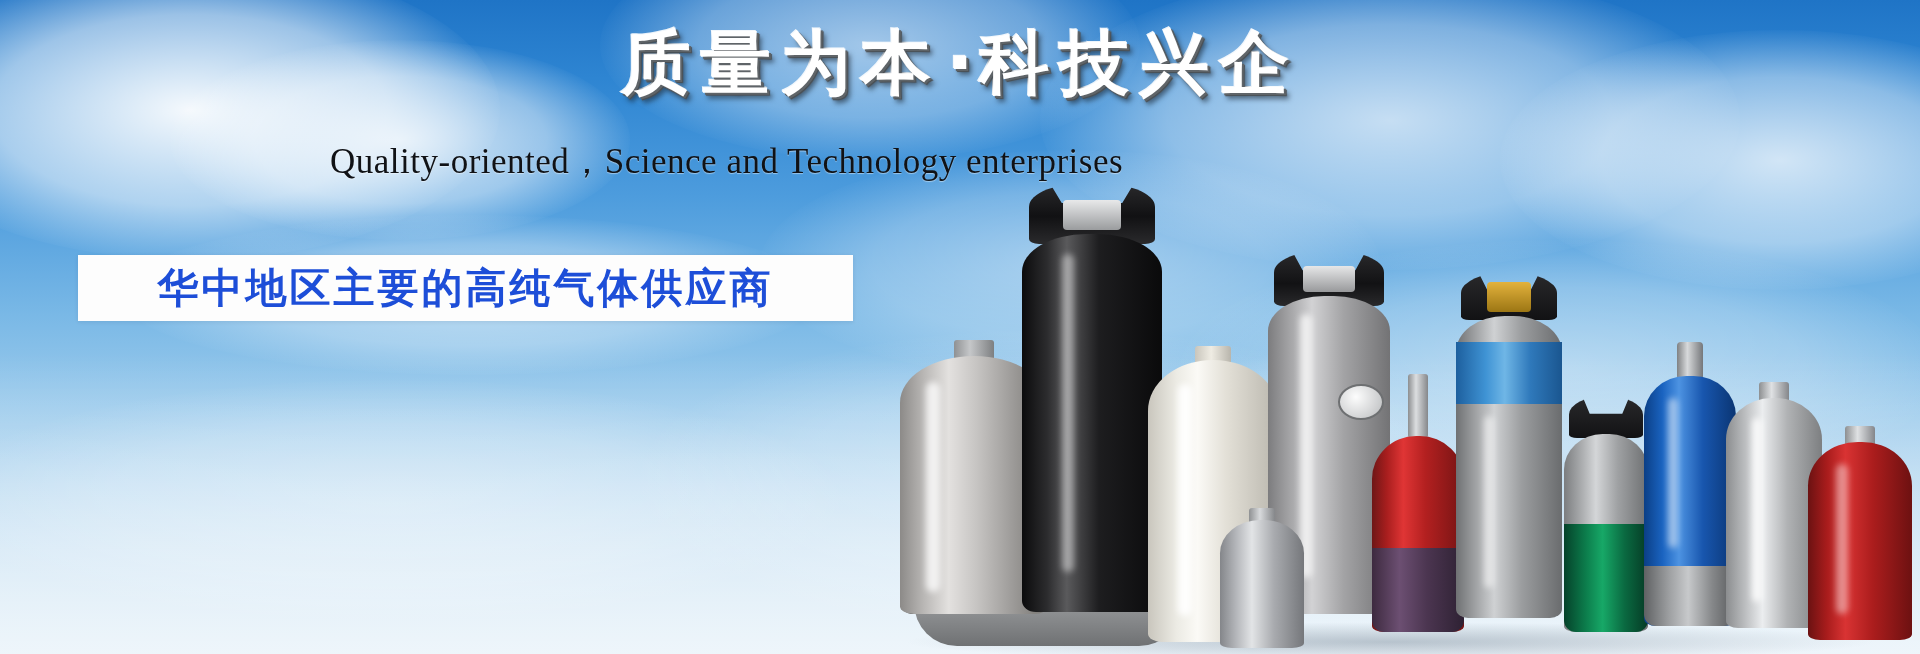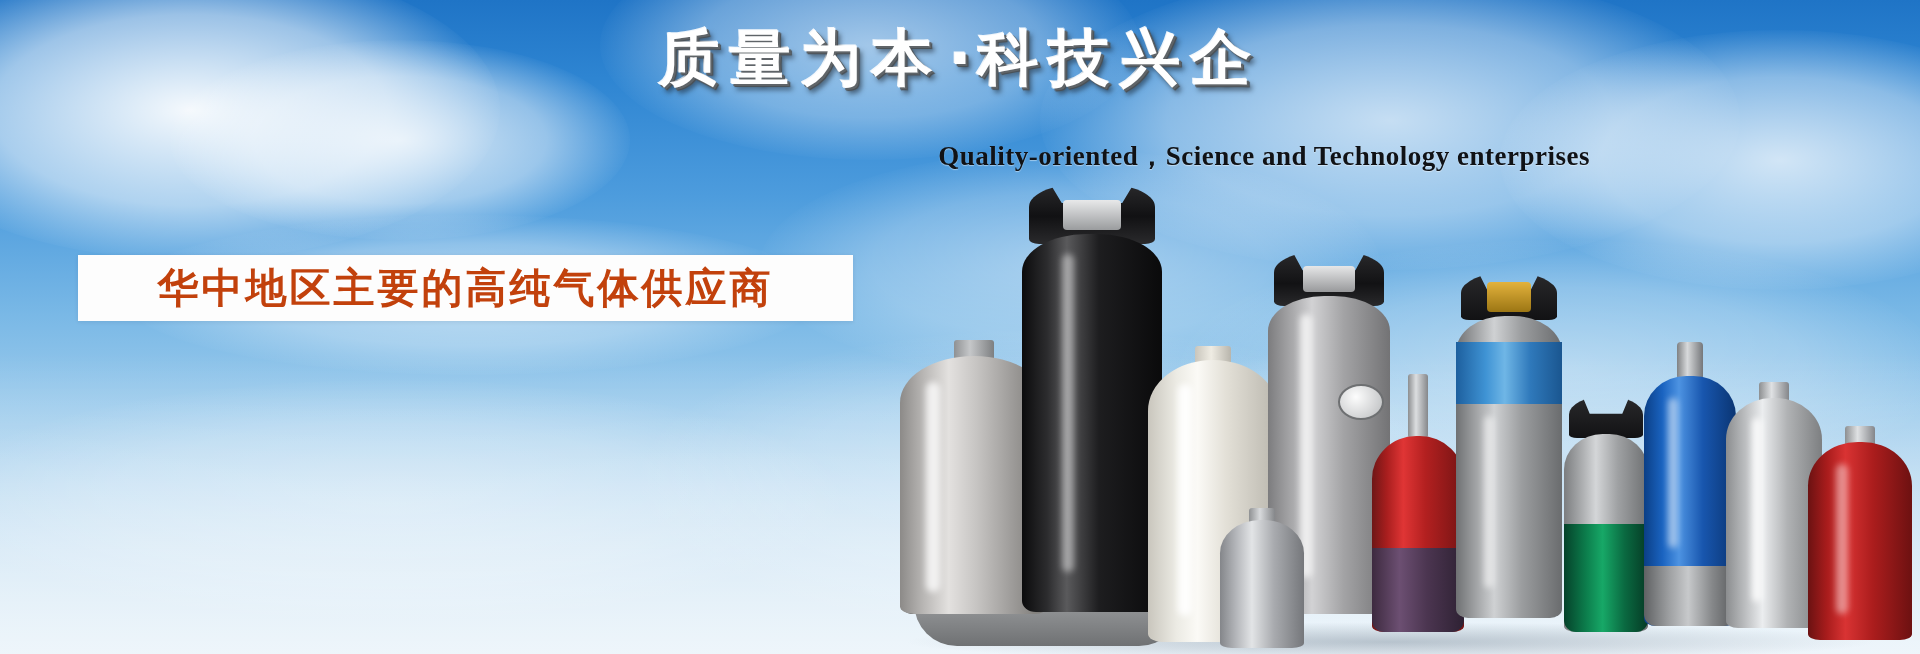--- a/index.html
+++ b/index.html
@@ -43,59 +43,59 @@
     background:linear-gradient(180deg, rgba(255,255,255,0) 0%, rgba(255,255,255,.30) 55%, rgba(255,255,255,.52) 100%);
     pointer-events:none;
   }
 
   
   .headline {
     position:absolute; left:400px; top:22px; width:1120px;
     text-align:center;
     font-family:"DejaVu Sans", sans-serif;
     font-weight:bold;
-    font-size:61px;
+    font-size:70px;
     line-height:1.18;
     letter-spacing:10px;
     color:#ffffff;
     text-shadow:
        2px 2px 0 #5f6468,
        3px 3px 1px #4a4f53,
        5px 6px 5px rgba(20,30,40,.55),
       -1px -1px 0 rgba(255,255,255,.9);
     white-space:nowrap;
   }
   .headline .dot { letter-spacing:0; padding:0 6px; }
 
   .subhead {
     position:absolute; left:330px; top:138px; width:1260px;
-    text-align:right;
+    text-align:left;
     font-family:"Liberation Serif", "DejaVu Serif", serif;
-    font-size:27px;
-    font-weight:700;
+    font-size:35px;
+    font-weight:400;
     color:#101216;
     letter-spacing:.5px;
     white-space:nowrap;
     text-shadow:0 1px 1px rgba(255,255,255,.45);
   }
 
   
   .tagline-box {
     position:absolute; left:78px; top:255px;
     width:775px; height:66px;
     background:#fdfdfd;
     display:flex; align-items:center; justify-content:center;
     box-shadow:0 1px 4px rgba(0,40,80,.10);
   }
   .tagline-box span {
     font-family:"DejaVu Sans", sans-serif;
     font-weight:bold;
     font-size:41px;
     letter-spacing:3px;
-    color:#c2410c;
+    color:#1d4ed8;
     white-space:nowrap;
   }
 
   
   .blurb {
     position:absolute; left:78px; top:355px; width:790px;
     font-family:"DejaVu Serif", "Liberation Serif", serif;
     font-size:28.5px;
     line-height:52px;
     color:#12233c;

